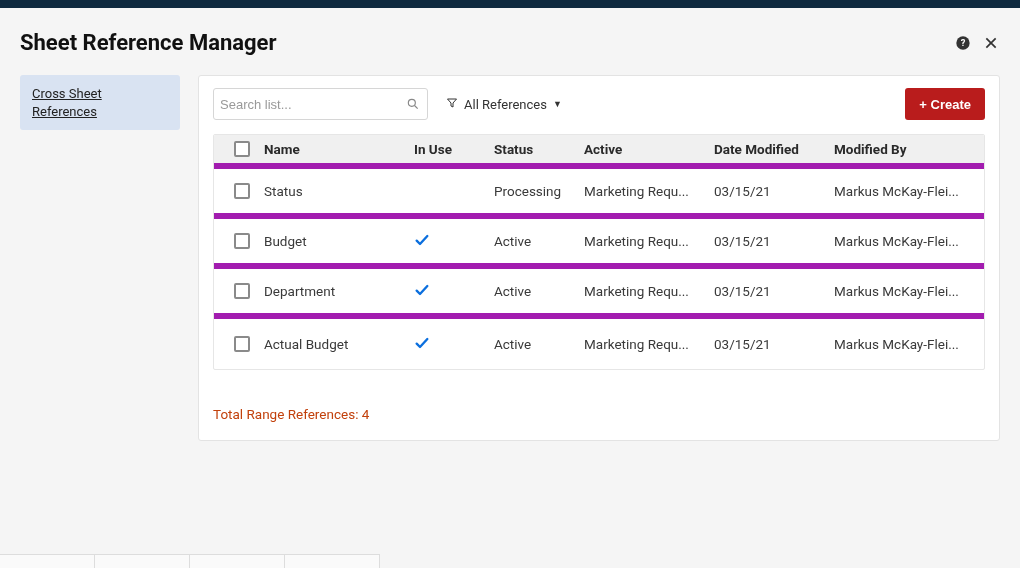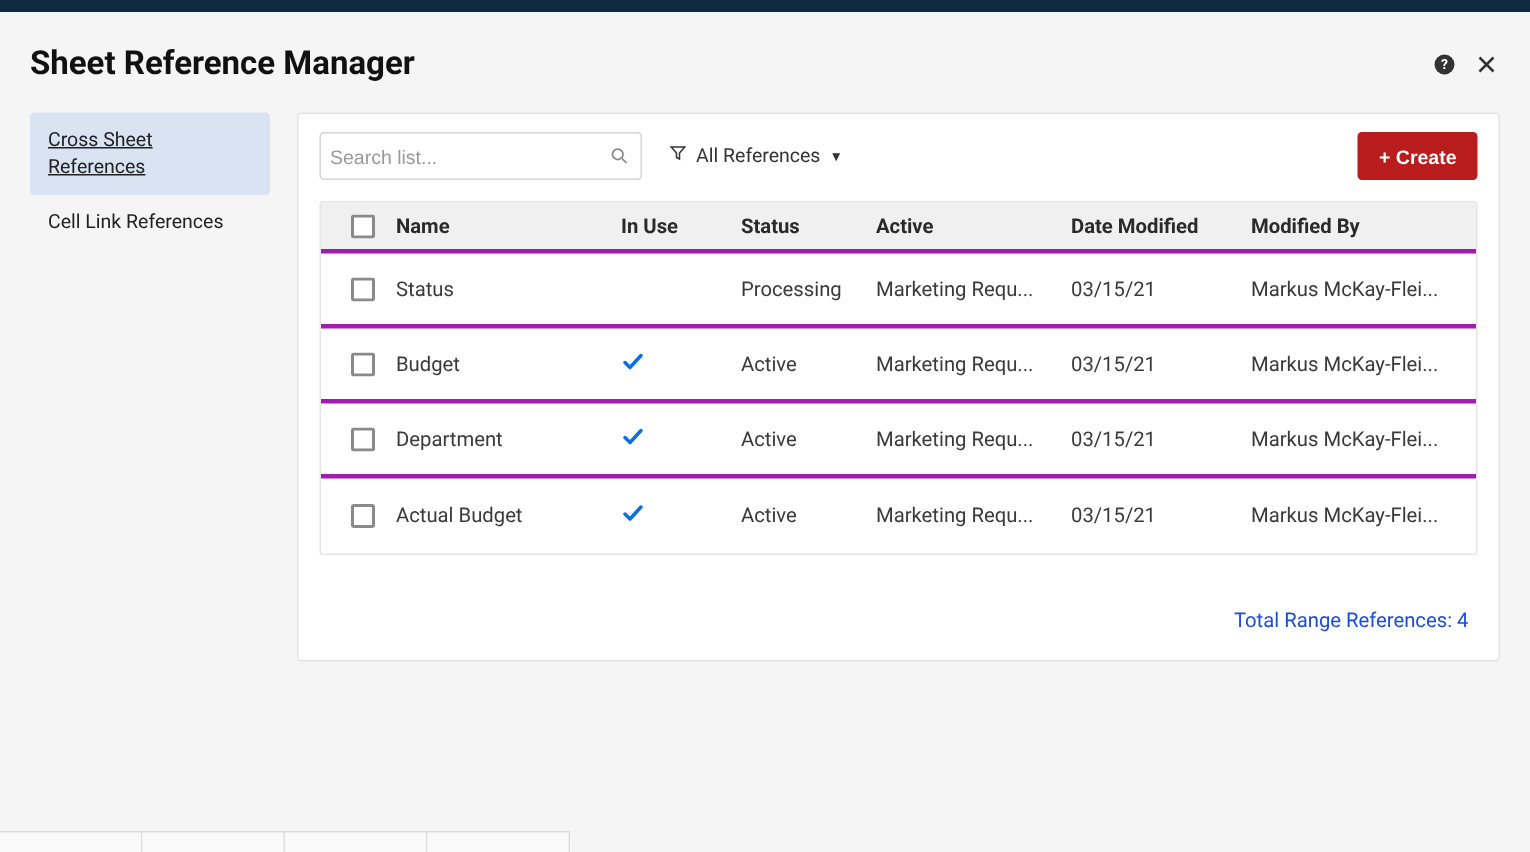--- a/index.html
+++ b/index.html
@@ -141,21 +141,21 @@
   .table {
     width: 100%;
     border: 1px solid #e6e6e6;
     border-radius: 2px;
     overflow: hidden;
   }
   .row {
     display: grid;
     grid-template-columns: 40px 150px 80px 90px 130px 120px 1fr;
     align-items: center;
-    border-bottom: 3px solid #a21caf;
+    border-bottom: 6px solid #a21caf;
     min-height: 50px;
     padding: 0 4px;
     font-size: 13.5px;
     color: #3a3a3a;
   }
   .row.header {
     background: #f0f0f0;
     font-weight: 700;
     color: #2a2a2a;
     min-height: 34px;
@@ -173,22 +173,22 @@
     border-radius: 2px;
     margin-left: 10px;
     cursor: pointer;
     background: #fff;
   }
   .row.header .checkbox { border-color: #8a8a8a; }
   .check {
     width: 16px; height: 16px; color: #0b6fde;
   }
   .footer {
-    text-align: right;
-    color: #1d4ed8;
+    text-align: left;
+    color: #c2410c;
     font-size: 13.5px;
     margin-top: 36px;
     padding-right: 6px;
   }
   .bg-grid {
     position: absolute;
     left: 0; bottom: 0;
     width: 400px; height: 14px;
     display: flex;
   }
@@ -227,23 +227,20 @@
           </svg>
       </span>
     </div>
   </div>
 
   <div class="body">
 
     <div class="sidebar">
       <div class="sidebar-item active">
         <span>Cross Sheet References</span>
-      </div>
-      <div class="sidebar-item">
-        <span>Cell Link References</span>
       </div>
     </div>
 
     <div class="main">
 
       <div class="toolbar">
         <div class="search">
           <input type="text" placeholder="Search list..." style="">
           <span class="search-icon">
             <svg viewBox="0 0 24 24" fill="none" stroke="currentColor" stroke-width="2">

